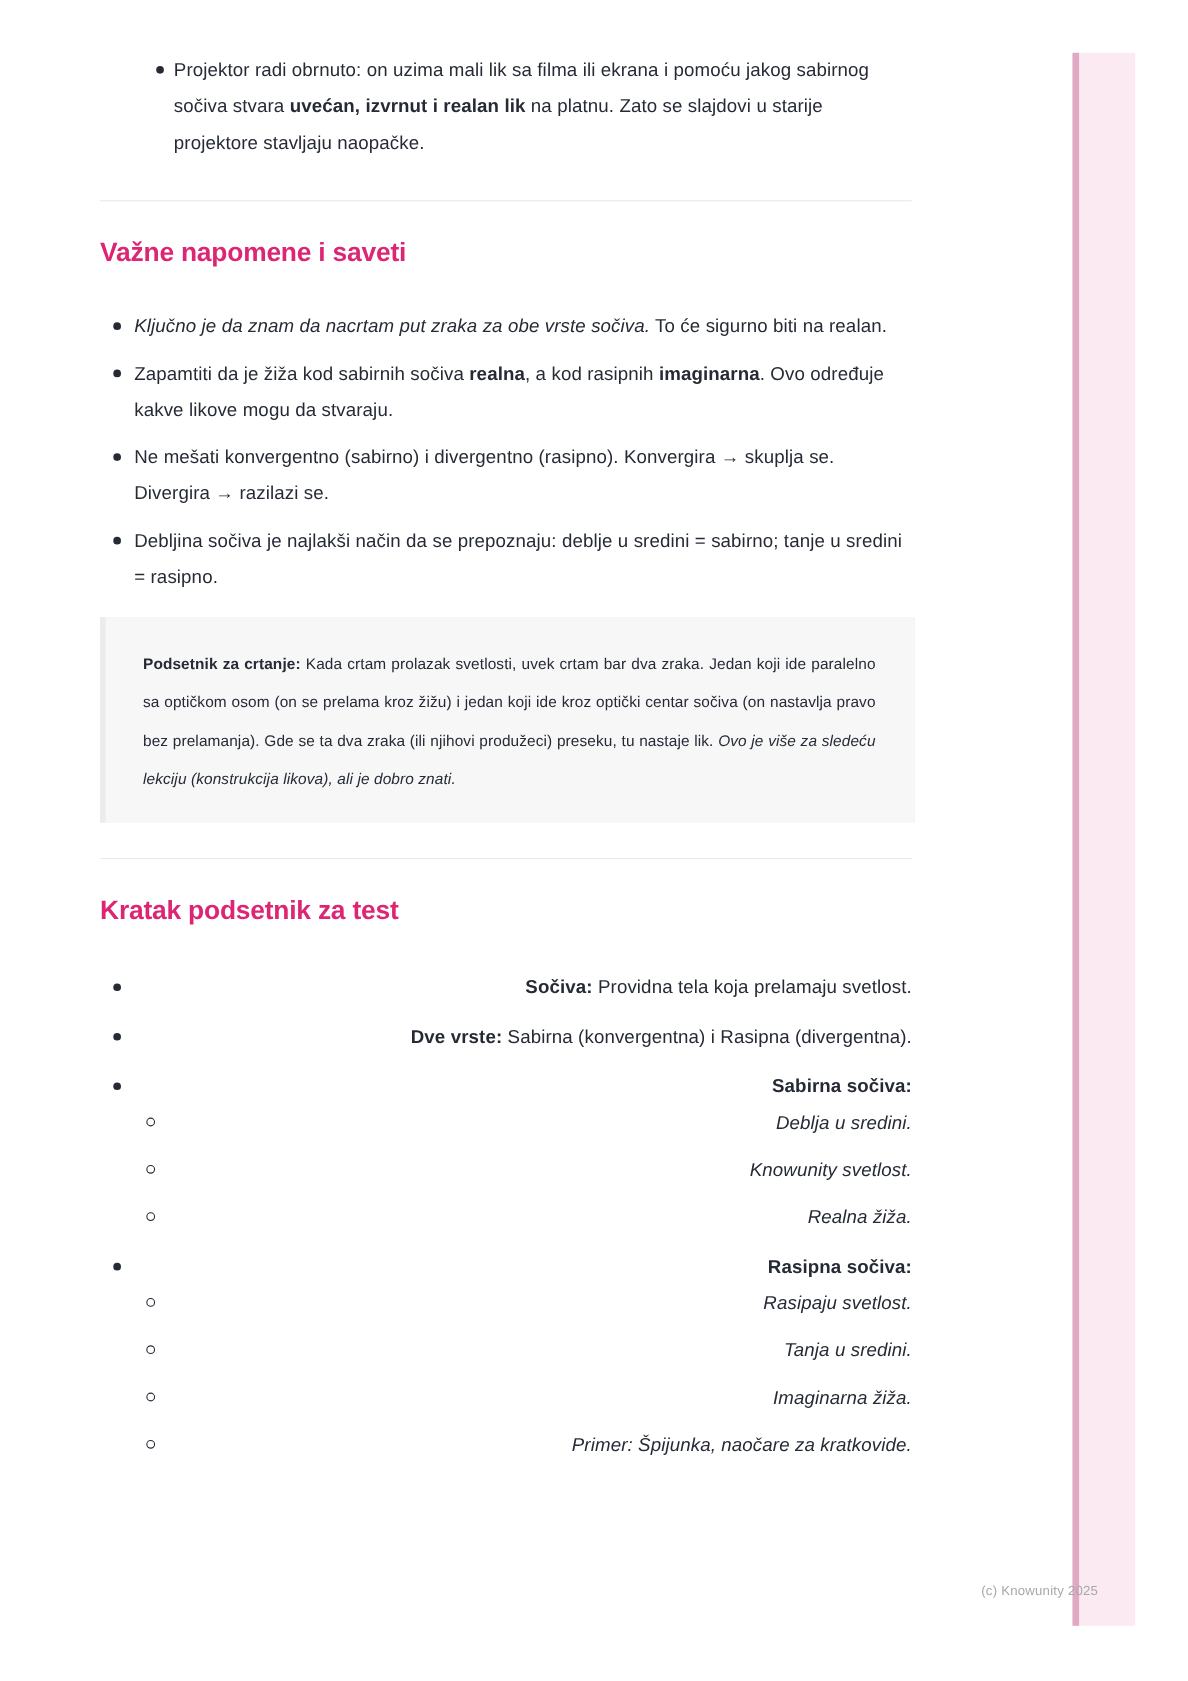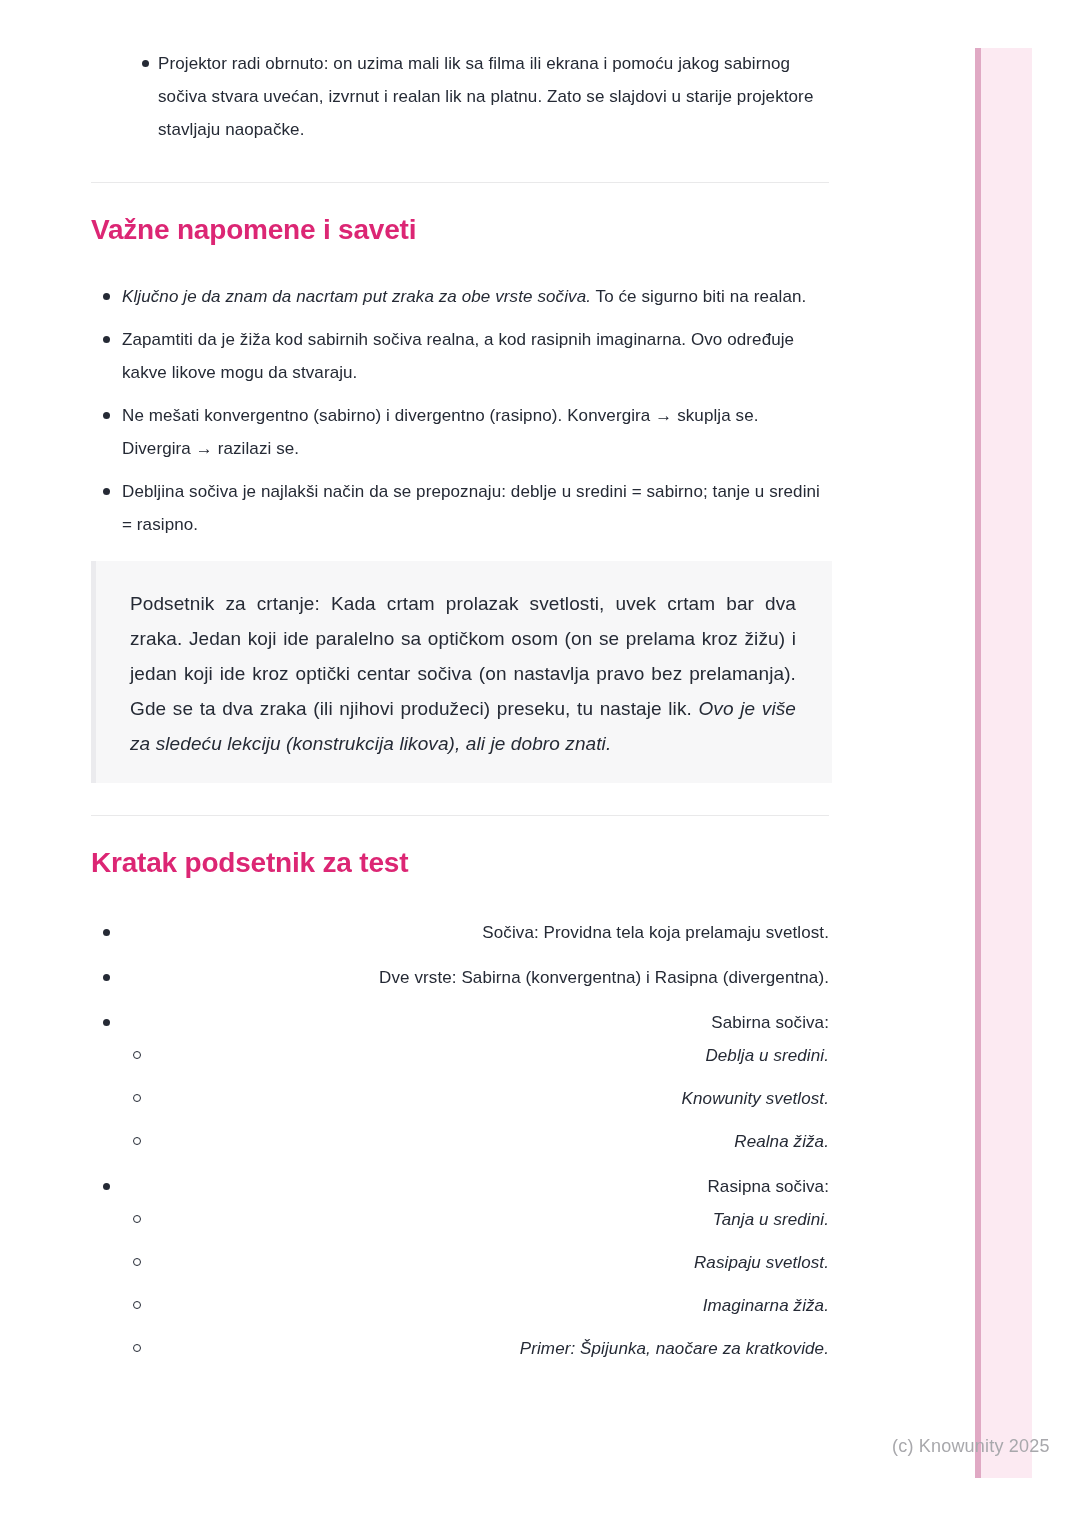--- a/index.html
+++ b/index.html
@@ -26,21 +26,21 @@
     left:975px;top:48px;
     width:57px;height:1430px;
     background:var(--bar-fill);
     border-left:6px solid var(--bar-border);
     box-sizing:border-box;
     z-index:1;
   }
   .watermark{
     position:absolute;
     left:892px;top:1437px;
-    font-size:18px;
+    font-size:12px;
     line-height:19px;
     color:var(--watermark-color);
     z-index:2;
     letter-spacing:0.2px;
     white-space:nowrap;
   }
   .content{
     position:relative;
     margin-left:91px;
     width:738px;
@@ -93,42 +93,42 @@
   }
   hr.divider{
     border:none;
     border-top:1px solid var(--divider-color);
     margin:36px 0 0 0;
     width:738px;
   }
   hr.divider.second{margin-top:32px;}
   h2.section-title{
     margin:30px 0 0 0;
-    font-size:28px;
+    font-size:24px;
     line-height:34px;
     font-weight:700;
     color:var(--accent-pink);
     letter-spacing:-0.2px;
   }
   .callout{
     margin-top:20px;
     background:var(--callout-bg);
     border-left:5px solid var(--callout-border);
     padding:25px 36px 22px 34px;
     box-sizing:border-box;
     width:741px;
   }
   .callout p{
     margin:0;
-    font-size:19px;
+    font-size:14px;
     line-height:35px;
     text-align:justify;
     letter-spacing:0.1px;
   }
-  .b{font-weight:400;}
+  .b{font-weight:700;}
   .i{font-style:italic;}
 </style>
 </head>
 <body>
 
 <div class="pink-bar"></div>
 <div class="watermark">(c) Knowunity 2025</div>
 
 <div class="content">
 
@@ -157,20 +157,20 @@
 
   <ul class="bullets sec1">
       <li><span class="b">Sočiva:</span><span> Providna tela koja prelamaju svetlost.</span></li>
       <li><span class="b">Dve vrste:</span><span> Sabirna (konvergentna) i Rasipna (divergentna).</span></li>
       <li><span class="b">Sabirna sočiva:</span><ul class="sub">
           <li><span>Deblja u sredini.</span></li>
           <li><span>Knowunity svetlost.</span></li>
           <li><span>Realna žiža.</span></li>
         </ul></li>
       <li><span class="b">Rasipna sočiva:</span><ul class="sub">
+          <li><span>Rasipaju svetlost.</span></li>
           <li><span>Tanja u sredini.</span></li>
-          <li><span>Rasipaju svetlost.</span></li>
           <li><span>Imaginarna žiža.</span></li>
           <li><span>Primer: Špijunka, naočare za kratkovide.</span></li>
         </ul></li>
     </ul>
 
 </div>
 
 </body></html>

